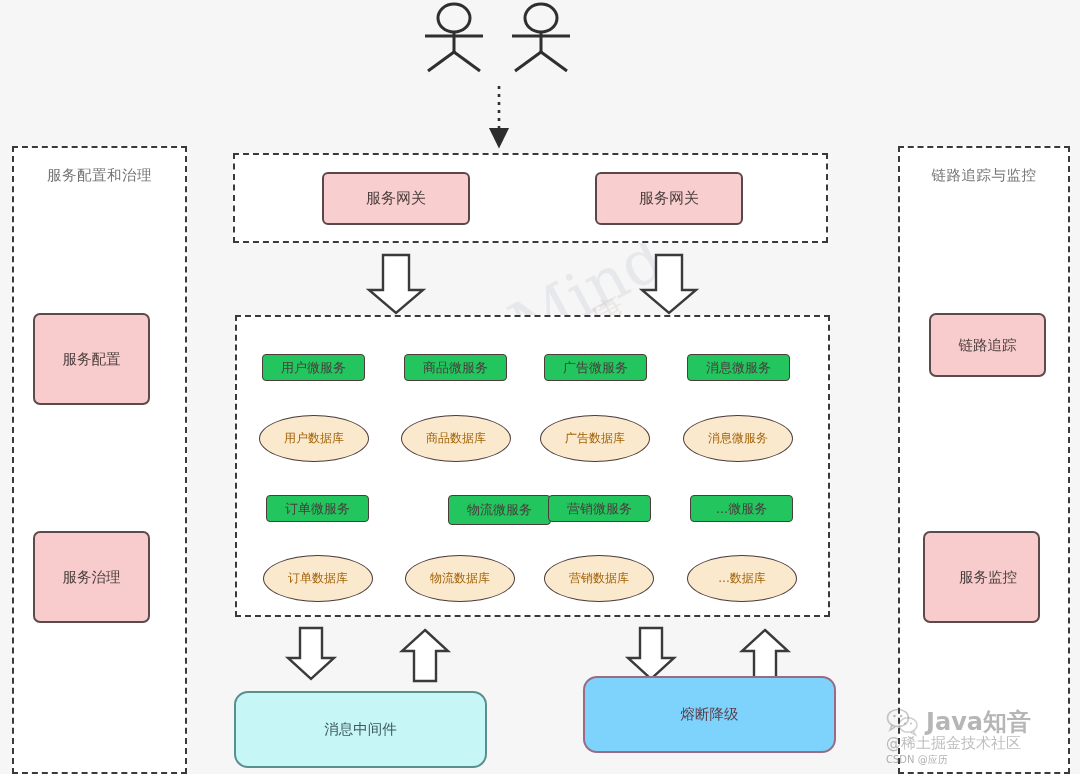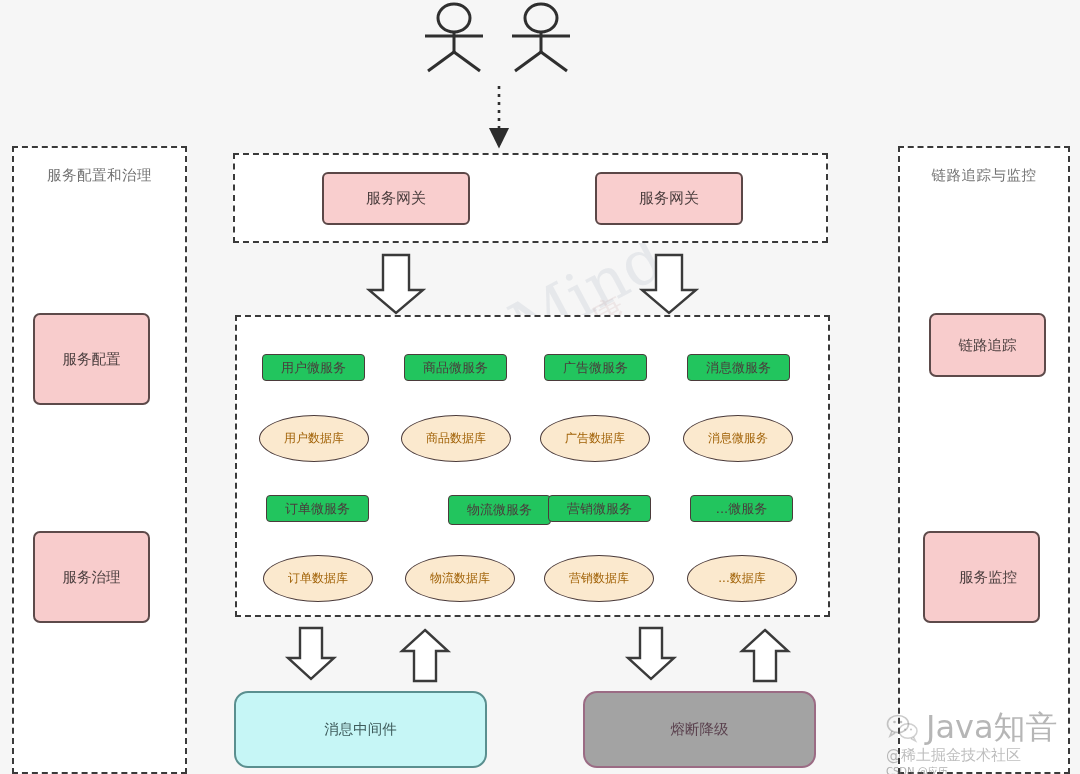--- a/index.html
+++ b/index.html
@@ -125,23 +125,24 @@
     color: rgba(190,140,140,.15);
     transform: rotate(-28deg);
     white-space: nowrap;
     user-select: none;
   }
   .wm-corner {
     position: absolute;
     user-select: none;
   }
   .wm-title {
-    font-size: 32px;
+    font-size: 24px;
     color: rgba(80,80,80,.42);
     white-space: nowrap;
+    font-weight: bold;
   }
   .wm-sub {
     font-size: 15px;
     color: rgba(90,90,90,.40);
     white-space: nowrap;
     margin-top: -4px;
   }
   .wm-csdn {
     font-size: 10px;
     color: rgba(110,110,110,.55);
@@ -249,21 +250,21 @@
   <div class="svcbox" style="left:428px; top:495px; width:103px; height:30px;margin-left:20px;">物流微服务</div>
   <div class="svcbox" style="left:548px; top:495px; width:103px; height:27px;">营销微服务</div>
   <div class="svcbox" style="left:690px; top:495px; width:103px; height:27px;">...微服务</div>
 
   <div class="dbell" style="left:263px; top:555px; width:110px; height:47px;">订单数据库</div>
   <div class="dbell" style="left:544px; top:555px; width:110px; height:47px;">营销数据库</div>
   <div class="dbell" style="left:405px; top:555px; width:110px; height:47px;">物流数据库</div>
   <div class="dbell" style="left:687px; top:555px; width:110px; height:47px;">...数据库</div>
 
   <div class="infrabox" style="left:234px; top:691px; width:253px; height:77px; background:#c6f6f6; border:2.2px solid #5a8f8f; color:#3d5a5a;">消息中间件</div>
-  <div class="infrabox" style="left:583px; top:691px; width:233px; height:77px; background:#a3a3a3; border:2.2px solid #9b6b84; color:#5a414e;">熔断降级</div>
+  <div class="infrabox" style="left:583px; top:676px; width:253px; height:77px; background:#7dd3fc; border:2.2px solid #9b6b84; color:#5a414e;">熔断降级</div>
 
   <div class="wm-corner" style="left:886px; top:706px;">
     <div style="display:flex; align-items:center; gap:6px;">
       <svg width="34" height="30" viewBox="0 0 34 30">
         <ellipse cx="12" cy="11" rx="10.5" ry="8.5" fill="none" stroke="rgba(100,100,100,.35)" stroke-width="1.6"></ellipse>
         <path d="M6,18 L4,23 L9,20" fill="none" stroke="rgba(100,100,100,.35)" stroke-width="1.6"></path>
         <circle cx="8.5" cy="9" r="1.3" fill="rgba(100,100,100,.4)"></circle>
         <circle cx="15" cy="9" r="1.3" fill="rgba(100,100,100,.4)"></circle>
         <ellipse cx="22" cy="18" rx="9" ry="7.2" fill="none" stroke="rgba(100,100,100,.3)" stroke-width="1.5"></ellipse>
         <path d="M27.5,24 L29.5,28 L25,25.5" fill="none" stroke="rgba(100,100,100,.3)" stroke-width="1.5"></path>

